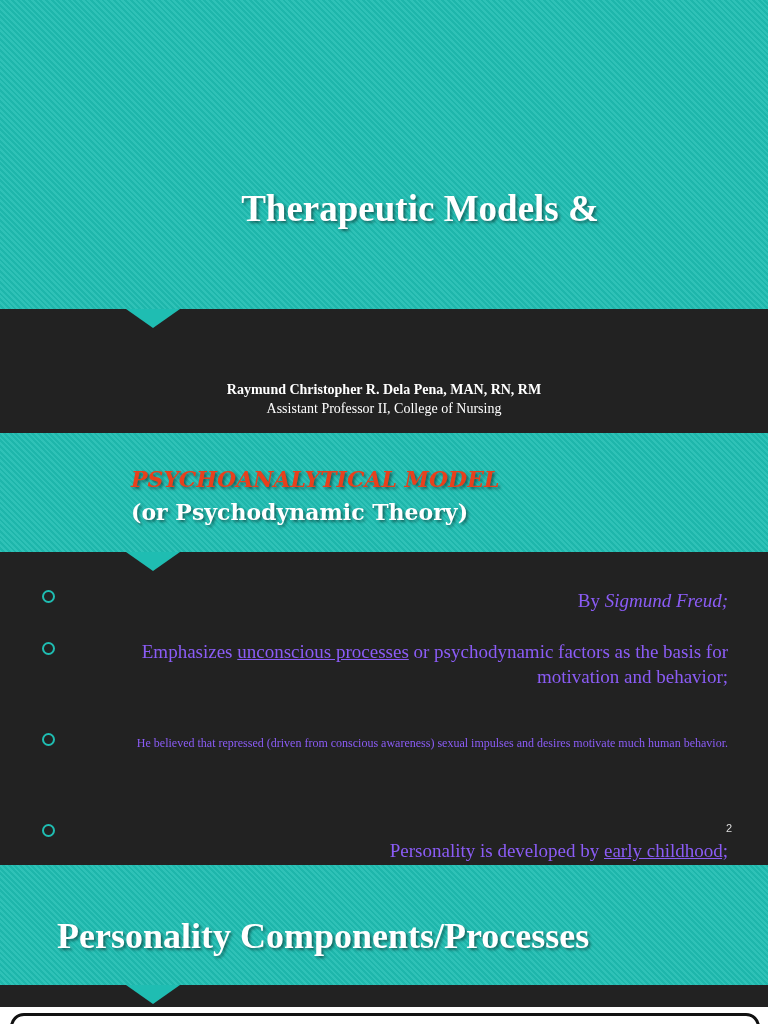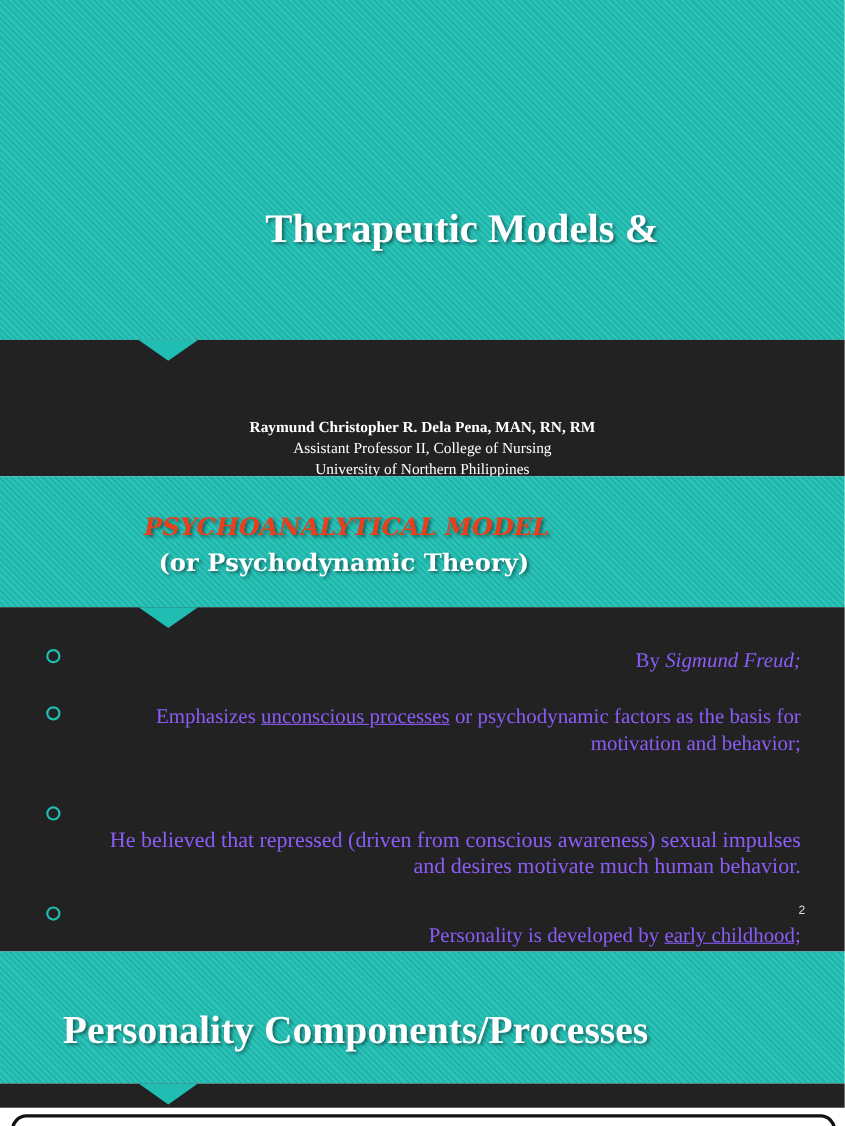--- a/index.html
+++ b/index.html
@@ -38,33 +38,33 @@
   
   #s2-teal { top: 433px; height: 119px; }
   .model-title {
     position: absolute; top: 464px; left: 131px;
     font-family: "DejaVu Serif", serif; font-weight: bold;
     font-size: 22px; line-height: 30px; color: #e8401c; letter-spacing: 0px; font-style: italic;
   }
   .model-sub {
     position: absolute; top: 497px; left: 131px;
     font-family: "DejaVu Serif", serif; font-weight: bold;
-    font-size: 22px; line-height: 30px; color: #ffffff; margin-left: 13px;
+    font-size: 22px; line-height: 30px; color: #ffffff;
   }
   #s2-dark { top: 552px; height: 313px; }
   .bullet { position: absolute; left: 0; width: 768px; }
   .ring {
     position: absolute; left: 42px; width: 9px; height: 9px;
     border: 2.5px solid #1fbdb2; border-radius: 50%;
   }
   .btext {
     position: absolute; left: 78px; width: 650px;
     color: #8b5cf6; font-weight: normal; font-size: 19px; line-height: 25px; text-align: right;
   }
-  .btext.small { font-size: 20px; line-height: 24px; margin-top: 21px; }
+  .btext.small { font-size: 12px; line-height: 24px; }
   .u { text-decoration: underline; }
   .slide-num {
     position: absolute; top: 822px; left: 726px;
     color: #dddddd; font-family: "Liberation Sans", sans-serif; font-size: 11px;
   }
 
   
   #s3-teal { top: 865px; height: 120px; }
   .section-title {
     position: absolute; top: 918px; left: 57px;
@@ -81,21 +81,20 @@
 
 <div id="s1-teal" class="teal"></div>
 <div class="title shadow-text">
   <div>Therapeutic Models &amp;</div>
 </div>
 <div id="s1-dark" class="dark"></div>
 <div class="notch" style="top:309px; left:126px;"></div>
 <div class="author">
   <div class="name">Raymund Christopher R. Dela Pena, MAN, RN, RM</div>
   <div class="sub">Assistant Professor II, College of Nursing</div>
-  <div class="sub">University of Northern Philippines</div>
 </div>
 
 <div id="s2-teal" class="teal"></div>
 <div class="model-title shadow-text">PSYCHOANALYTICAL MODEL</div>
 <div class="model-sub shadow-text">(or Psychodynamic Theory)</div>
 <div id="s2-dark" class="dark"></div>
 <div class="notch" style="top:552px; left:126px;"></div>
 
 <div class="bullet" style="top:588px;">
   <span class="ring" style="top:2px;"></span>

